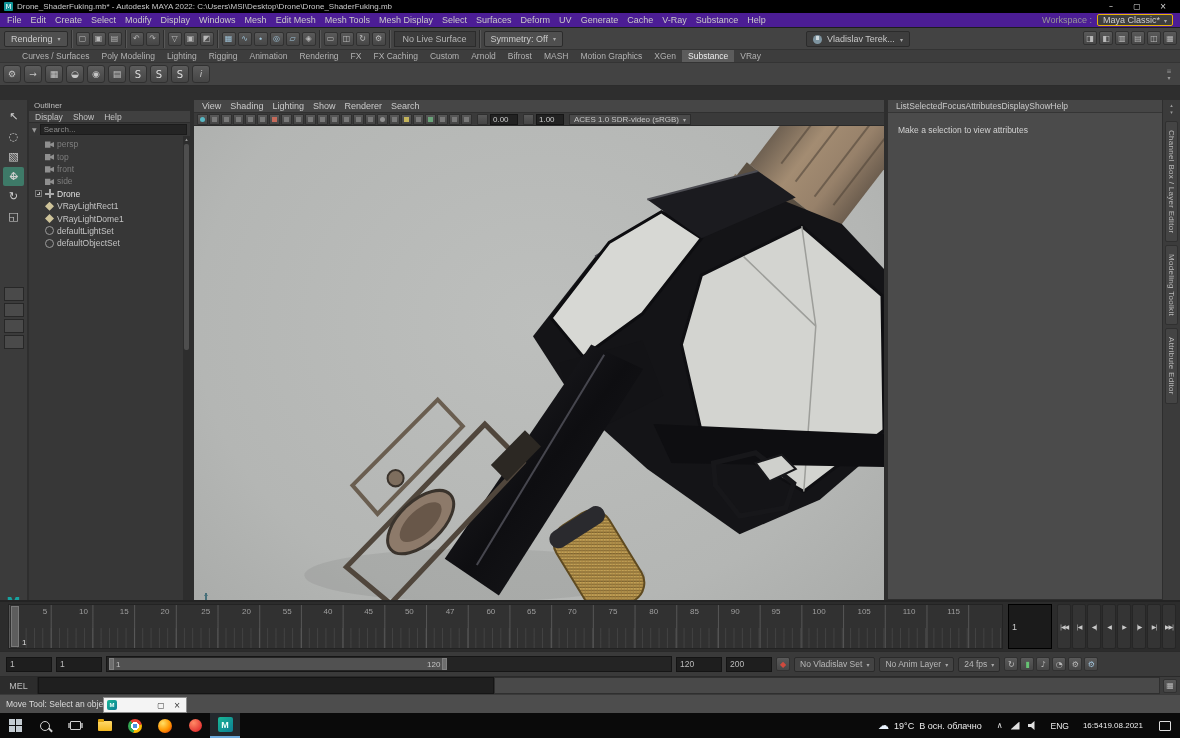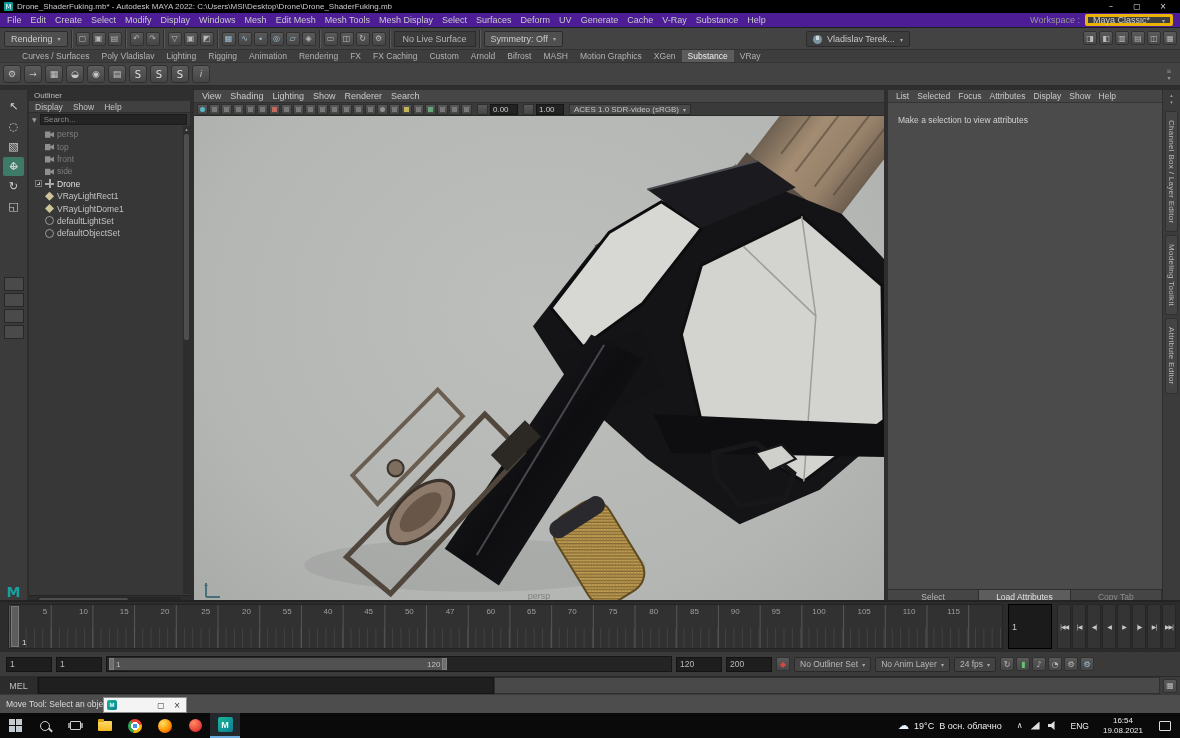--- a/index.html
+++ b/index.html
@@ -15,42 +15,42 @@
 #titlebar{top:0;height:13px;background:#000;display:flex;align-items:center;padding:0 4px;font-size:8px;color:#c9c9c9}
 .tb-appicon{width:9px;height:9px;background:#0f9598;color:#fff;font-size:7px;display:flex;align-items:center;justify-content:center;margin-right:4px;border-radius:1px}
 .wctrls{margin-left:auto;display:flex}
 .wc{width:26px;text-align:center;font-size:8px;color:#ddd}
 
 #menubar{top:13px;height:15px;background:#4c1d95;display:flex;align-items:center;padding:0 7px;border-bottom:1px solid #1e1e1e}
 .menuitems{display:flex;gap:9px}
 .mi{font-size:9px;color:#c9c9c9;white-space:nowrap}
 .ws{margin-left:auto;display:flex;align-items:center;gap:5px}
 .wslabel{color:#979797}
-.wsdd{background:#3e3e3e;border:3px solid #eab308;border-radius:2px;height:12px;display:flex;align-items:center;gap:12px;padding:0 5px;color:#cfcfcf}
+.wsdd{background:#3e3e3e;border:1px solid #eab308;border-radius:2px;height:12px;display:flex;align-items:center;gap:4px;padding:0 5px;color:#cfcfcf}
 
 #statusline{top:28px;height:22px;background:#434343;display:flex;align-items:center;padding:0 4px;gap:3px;border-bottom:1px solid #333}
 .sl-dd{height:16px;background:#4f4f4f;border:1px solid #2b2b2b;border-radius:2px;padding:0 6px;display:flex;align-items:center;gap:5px;color:#ccc;white-space:nowrap}
 .sep{width:2px;height:18px;background:linear-gradient(90deg,#2d2d2d 50%,#585858 50%)}
 .igroup{display:flex;gap:2px;align-items:center}
 .ichip{width:14px;height:14px;background:linear-gradient(#5a5a5a,#464646);border:1px solid #313131;border-radius:2px;display:flex;align-items:center;justify-content:center;font-size:8px;color:#b9b9b9;font-family:"DejaVu Sans",sans-serif}
 .sl-chip{height:16px;background:#3c3c3c;border:1px solid #2b2b2b;display:flex;align-items:center;padding:0 8px;color:#b5b5b5;white-space:nowrap}
 .user{position:absolute;left:806px;top:3px;height:16px;display:flex;align-items:center;gap:5px;background:#3d3d3d;border:1px solid #2b2b2b;border-radius:2px;padding:0 6px;white-space:nowrap}
 .avatar{width:9px;height:9px;border-radius:50%;background:radial-gradient(circle at 50% 35%,#cfd8dd 0 2px,#7e94a0 2px)}
 .ptoggles{position:absolute;right:3px;top:3px;display:flex;gap:2px}
 
 #shelftabs{top:50px;height:13px;background:#3d3d3d;display:flex;padding-left:16px;border-bottom:1px solid #343434}
 .stab{padding:0 6px;font-size:8.5px;line-height:12px;color:#b2b2b2;white-space:nowrap}
 .stab.active{background:#5c5c5c;color:#ededed}
 #shelfrow{top:63px;height:23px;background:#434343;display:flex;align-items:center;padding:0 3px;gap:3px;border-bottom:1px solid #2c2c2c}
 #shelficons{display:flex;gap:3px}
 .shicon{width:18px;height:18px;background:linear-gradient(#5c5c5c,#454545);border:1px solid #303030;border-radius:3px;display:flex;align-items:center;justify-content:center;font-size:9px;color:#c6c6c6}
 #shelfside{margin-left:auto;display:flex;flex-direction:column;align-items:center;width:16px;font-size:6px;color:#9a9a9a;line-height:1.2}
 
 #main{top:86px;height:514px;background:#2e2e2e}
-#toolbox,#outliner,#viewport,#attred,#sidestrip{position:absolute;top:4px;height:100%}
+#toolbox,#outliner,#viewport,#attred,#sidestrip{position:absolute;top:14px;height:100%}
 #toolbox{left:0;width:27px;background:#3b3b3b;display:flex;flex-direction:column;align-items:center;padding-top:6px}
 .tool{width:21px;height:19px;margin:1px auto;display:flex;align-items:center;justify-content:center;font-size:11px;color:#cfcfcf;border-radius:2px;position:relative}
 .tool.active{background:#3e7a68}
 .tb-gap{height:58px}
 .layout-chip{width:20px;height:14px;border:1px solid #272727;background:#4a4a4a;margin:2px auto;display:block}
 #maya-logo{margin-top:auto;margin-bottom:4px;color:#17a2a0;font-size:14px;font-weight:bold}
 
 #outliner{left:29px;width:161px;background:#373737;display:flex;flex-direction:column}
 .ol-title{height:11px;background:#2f2f2f;font-size:8px;color:#bdbdbd;padding:1px 0 0 5px}
 .ol-menus{height:12px;background:#404040;display:flex;gap:10px;padding-left:6px;align-items:center;font-size:8.5px;color:#c3c3c3;border-bottom:1px solid #2d2d2d}
@@ -94,21 +94,21 @@
 .vpfield-wrap .vpt::before{content:none}
 .vpfield-wrap .vpt{color:#b9b9b9;font-size:8px}
 .vpfield{width:28px;height:11px;background:#222;border:1px solid #161616;color:#ccc;font-size:8px;padding:0 2px}
 .vp-colorspace{margin-left:4px;height:11px;background:#4a4a4a;border:1px solid #2d2d2d;display:flex;align-items:center;gap:4px;padding:0 4px;font-size:8px;color:#c4c4c4;white-space:nowrap}
 .vp-canvas{flex:1;position:relative;background:radial-gradient(ellipse at 50% 40%,#bdbfbd 0%,#b4b6b4 70%,#a9aba9 100%)}
 .vp-canvas svg.drone{position:absolute;inset:0;width:100%;height:100%}
 .vp-cam{position:absolute;left:50%;bottom:3px;transform:translateX(-50%);color:#7e7e7e;font-size:9px}
 .vp-axis{position:absolute;left:7px;bottom:5px}
 
 #attred{left:888px;width:274px;background:#4b4b4b;display:flex;flex-direction:column}
-.ae-menus{height:13px;background:#464646;display:flex;gap:8px;align-items:center;padding-left:8px;font-size:8.5px;color:#cacaca;border-bottom:1px solid #353535}
+.ae-menus{height:13px;background:#464646;display:flex;align-items:center;padding-left:8px;font-size:8.5px;color:#cacaca;border-bottom:1px solid #353535}
 .ae-body{flex:1;padding:12px 0 0 10px}
 .ae-msg{font-size:8.5px;color:#d2d2d2}
 .ae-footer{height:15px;display:flex;border-top:1px solid #2e2e2e}
 .aebtn{flex:1;display:flex;align-items:center;justify-content:center;background:#454545;border-right:1px solid #2e2e2e;font-size:8.5px;color:#b5b5b5}
 .aebtn.primary{background:#5d5d5d;color:#e2e2e2}
 .aebtn.dimmed{color:#8d8d8d}
 #sidestrip{left:1163px;width:17px;background:#3b3b3b;display:flex;flex-direction:column;align-items:center}
 .ss-arrows{display:flex;flex-direction:column;font-size:5px;color:#9a9a9a;line-height:1.4;margin:2px 0}
 .vtab{writing-mode:vertical-rl;font-size:8px;color:#b8b8b8;background:#444;border:1px solid #303030;border-radius:2px;padding:8px 1px;margin:3px 0;letter-spacing:.3px;white-space:nowrap}
 
@@ -173,21 +173,21 @@
 .folder-glyph::before{content:"";position:absolute;top:-2px;left:0;width:6px;height:3px;background:#e2a812;border-radius:1px 1px 0 0}
 .chrome-glyph{width:14px;height:14px;border-radius:50%;background:radial-gradient(circle,#4a90e2 0 2.5px,#fff 2.5px 4px,rgba(0,0,0,0) 4px),conic-gradient(from -45deg,#ea4335 0 120deg,#fbbc05 0 240deg,#34a853 0 360deg)}
 .firefox-glyph{width:14px;height:14px;border-radius:50%;background:radial-gradient(circle at 35% 30%,#ffe066,#ff9500 55%,#e8590c 80%,#c23616)}
 .redapp-glyph{width:13px;height:13px;border-radius:50%;background:radial-gradient(circle at 35% 30%,#ff8a65,#e53935 70%,#b71c1c)}
 .tb-weather{display:flex;align-items:center;gap:5px;padding:0 9px;color:#ededed;font-size:9px;white-space:nowrap}
 .cloud{color:#e9f3fd;font-size:11px}
 .tb-tray{display:flex;align-items:center;gap:8px;padding:0 6px;color:#e2e2e2;font-size:8px}
 .net{width:9px;height:8px;background:#e0e0e0;clip-path:polygon(0 100%,100% 0,100% 100%)}
 .spk{width:10px;height:9px;background:#e0e0e0;clip-path:polygon(0 33%,35% 33%,70% 0,70% 100%,35% 67%,0 67%)}
 .tb-lang{display:flex;align-items:center;padding:0 7px;color:#ededed;font-size:8.5px}
-.tb-clock{display:flex;flex-direction:column;align-items:center;justify-content:center;color:#ededed;font-size:8px;line-height:1.2;padding:0 7px}
+.tb-clock{display:flex;flex-direction:row;align-items:center;justify-content:center;color:#ededed;font-size:8px;line-height:1.2;padding:0 7px}
 .tb-action{width:12px;height:10px;border:1px solid #ddd;border-radius:1px;align-self:center;margin:0 9px}
 
 
 [data-name="new-scene-icon"]::before{content:"▢"}
 [data-name="open-scene-icon"]::before{content:"▣"}
 [data-name="save-scene-icon"]::before{content:"▤"}
 [data-name="undo-icon"]::before{content:"↶"}
 [data-name="redo-icon"]::before{content:"↷"}
 [data-name="select-hierarchy-icon"]::before{content:"▽"}
 [data-name="select-object-icon"]::before{content:"▣"}
@@ -329,21 +329,21 @@
       <span class="ichip" data-name="toggle-channel-box-icon"></span>
       <span class="ichip" data-name="toggle-modeling-toolkit-icon"></span>
       <span class="ichip" data-name="toggle-outliner-icon"></span>
       <span class="ichip" data-name="toggle-workspace-icon"></span>
     </div>
 </div>
 
 <div id="shelftabs" data-name="shelf-tabs">
 
 <span class="stab" data-name="shelf-tab">Curves / Surfaces</span>
-    <span class="stab" data-name="shelf-tab">Poly Vladislav</span>
+    <span class="stab" data-name="shelf-tab">Poly Modeling</span>
     <span class="stab" data-name="shelf-tab">Lighting</span>
     <span class="stab" data-name="shelf-tab">Rigging</span>
     <span class="stab" data-name="shelf-tab">Animation</span>
     <span class="stab" data-name="shelf-tab">Rendering</span>
     <span class="stab" data-name="shelf-tab">FX</span>
     <span class="stab" data-name="shelf-tab">FX Caching</span>
     <span class="stab" data-name="shelf-tab">Custom</span>
     <span class="stab" data-name="shelf-tab">Arnold</span>
     <span class="stab" data-name="shelf-tab">Bifrost</span>
     <span class="stab" data-name="shelf-tab">MASH</span>
@@ -687,21 +687,21 @@
       <span class="rs-handle left" data-name="range-handle-left"></span>
       <span>1</span>
       <span>120</span>
       <span class="rs-handle right" data-name="range-handle-right"></span>
     </div>
   </div>
   <input class="rfield" data-name="playback-end-field" value="120" style="">
   <input class="rfield" data-name="animation-end-field" value="200" style="">
   <span class="ichip" data-name="set-key-icon"></span>
   <span class="rdd" data-name="character-set-selector">
-      <span>No Outliner Set</span>
+      <span>No Vladislav Set</span>
       <span class="dd g" data-name="chevron-down-icon">▾</span>
     </span>
   <span class="rdd" data-name="anim-layer-selector">
       <span>No Anim Layer</span>
       <span class="dd g" data-name="chevron-down-icon">▾</span>
     </span>
   <span class="rdd" data-name="fps-selector">
       <span>24 fps</span>
       <span class="dd g" data-name="chevron-down-icon">▾</span>
     </span>

